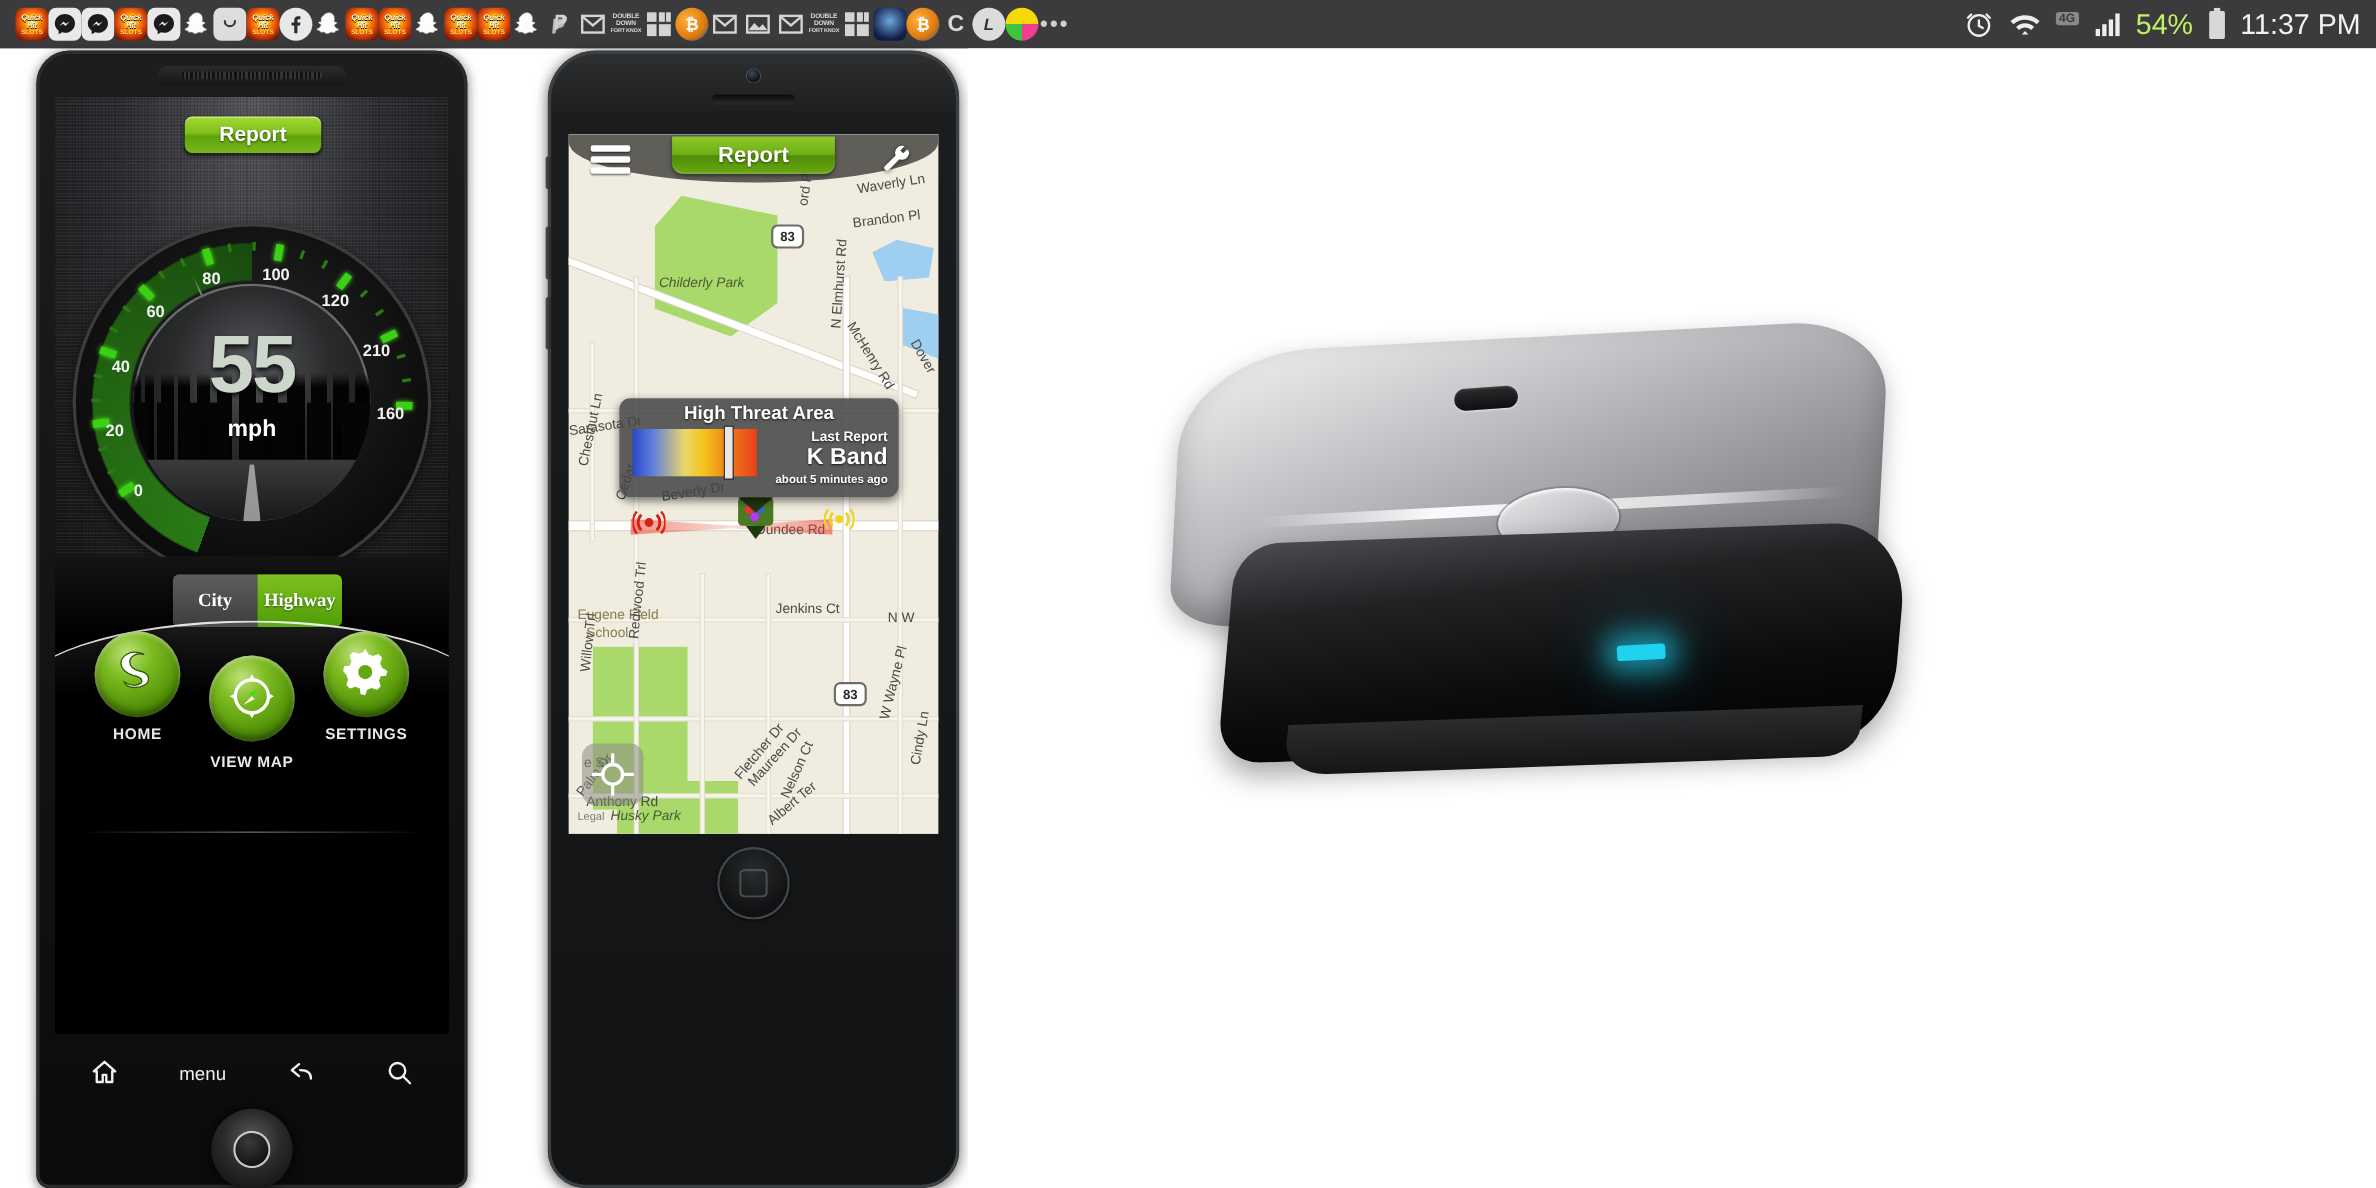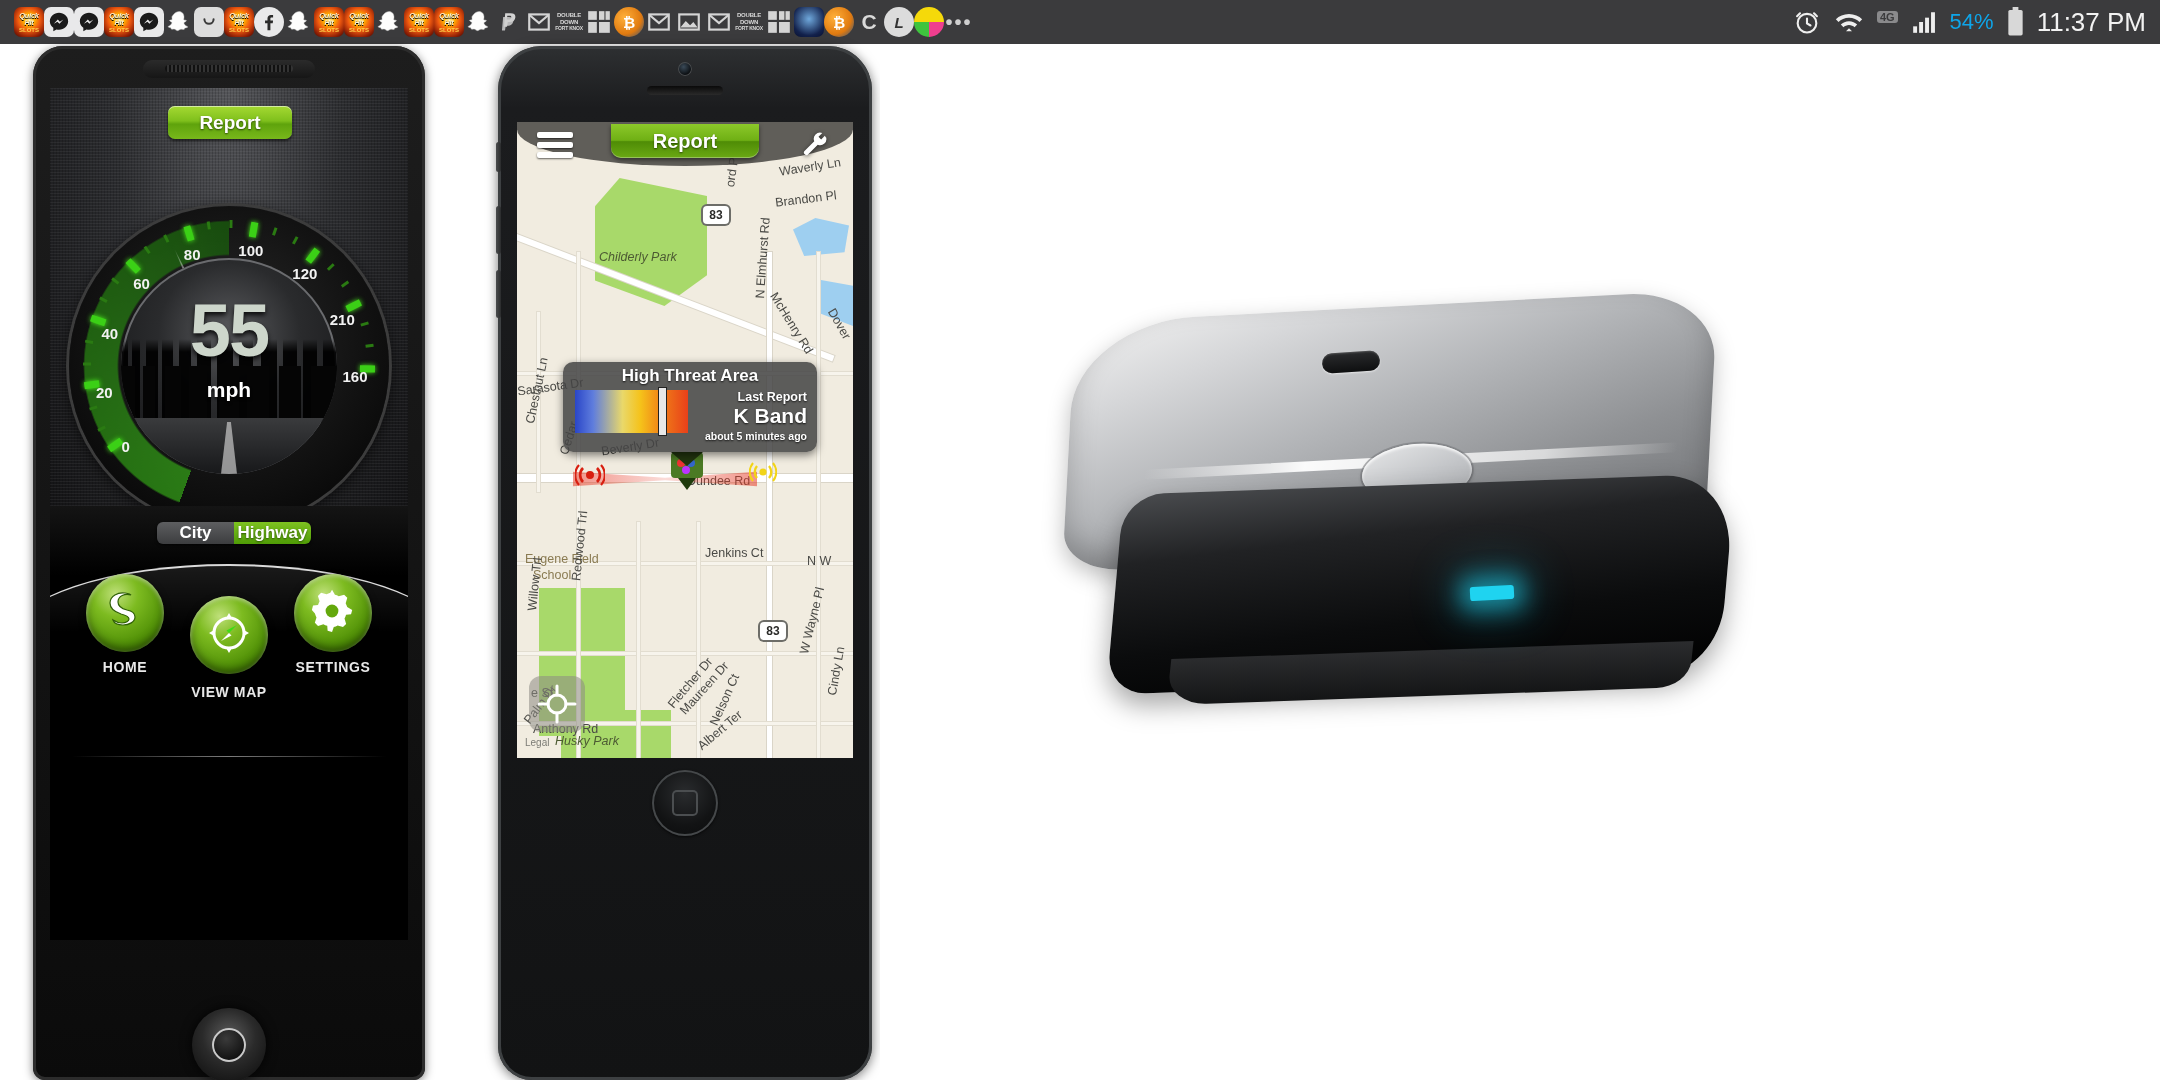--- a/index.html
+++ b/index.html
@@ -45,21 +45,21 @@
   .ic-photos{ background:transparent; }
   .ic-space{ background:radial-gradient(circle at 50% 40%,#6fa8dc,#13224d 70%,#0a1130 100%); }
   .ic-c{ background:transparent; color:#d9d9d9; font-size:21px; font-weight:bold; }
   .ic-l{ background:#dcdcdc; border-radius:50%; color:#333; font-size:15px; font-style:italic; }
   .ic-ball{ background:conic-gradient(#f5d90a 0 25%, #ef3e8e 25% 50%, #3ec43e 50% 75%, #f5d90a 75% 100%); border-radius:50%; }
   .ic-dots{ background:transparent; color:#cfcfcf; font-size:20px; letter-spacing:2px; line-height:8px;}
 
   .sb-alarm svg, .sb-wifi svg, .sb-sig svg, .sb-batt svg{ display:block; }
   .sb-4g{ font-size:11px; font-weight:bold; background:#8a8a8c; color:#3b3b3d;
           padding:0px 3px; border-radius:3px; align-self:flex-start; margin-top:4px;}
-  .sb-pct{ font-size:22px; color:#0ea5e9; letter-spacing:0px; }
+  .sb-pct{ font-size:26px; color:#bef264; letter-spacing:0px; }
   .sb-time{ font-size:26px; color:#f2f2f2; }
 
   
   .android{
     position:absolute; left:33px; top:46px; width:392px; height:1034px;
     background:linear-gradient(180deg,#1d1d1d,#0b0b0b);
     border-radius:30px 30px 12px 12px;
     box-shadow:inset 0 0 0 3px #2c2c2c, 0 2px 10px rgba(0,0,0,.5);
     overflow:hidden;
   }
@@ -183,23 +183,24 @@
   .arw.r{ right:6px; top:50%; margin-top:-9px; }
   .arw.u{ left:50%; top:2px; margin-left:-6px; }
   .arw.d{ left:50%; bottom:2px; margin-left:-6px; }
 
   
   .a-bottom{
     position:absolute; left:0; top:418px; width:358px; height:434px;
     background:linear-gradient(180deg,#141414 0%,#000 16%,#000 100%);
   }
   .a-seg{
-    position:absolute; left:107px; top:16px; width:154px; height:22px;
+    position:absolute; left:107px; top:16px; width:154px; height:48px;
     border-radius:6px; overflow:hidden; display:flex;
     box-shadow:0 1px 3px rgba(0,0,0,.8);
+    font-family:Liberation Serif, serif;
   }
   .a-seg div{ flex:1; display:flex; align-items:center; justify-content:center;
               font-size:17px; font-weight:bold; color:#fff; }
   .a-seg .off{ background:linear-gradient(180deg,#5d5e60,#3c3d3f); }
   .a-seg .on{ background:linear-gradient(180deg,#7ec221,#4f9c06);
               text-shadow:0 1px 2px rgba(0,0,0,.5); }
   .a-arc{
     position:absolute; left:-40px; top:58px; width:438px; height:150px;
     border-radius:50%;
     border-top:2px solid rgba(255,255,255,.85);
@@ -733,20 +734,45 @@
         </div>
 
         <div class="a-lbl l1">HOME</div>
         <div class="a-lbl l2">VIEW MAP</div>
         <div class="a-lbl l3">SETTINGS</div>
 
         <div class="a-hairline"></div>
       </div>
     </div>
 
+    <div class="a-nav">
+      <div class="a-navitem">
+        <span>
+          <svg viewBox="0 0 24 24">
+              <path d="M12 3L3 11h2.5v9h5v-6h3v6h5v-9H21z" fill="none" stroke="#f0f0f0" stroke-width="2" stroke-linejoin="round"></path>
+            </svg>
+        </span>
+      </div>
+      <div class="a-navitem">menu</div>
+      <div class="a-navitem">
+        <span>
+          <svg viewBox="0 0 24 24">
+              <path d="M20 17c0-5-4-7-9-7M4 10l6-5M4 10l6 5" fill="none" stroke="#f0f0f0" stroke-width="2" stroke-linecap="round" stroke-linejoin="round"></path>
+            </svg>
+        </span>
+      </div>
+      <div class="a-navitem">
+        <span>
+          <svg viewBox="0 0 24 24">
+              <circle cx="10.5" cy="10.5" r="6.5" fill="none" stroke="#f0f0f0" stroke-width="2"></circle>
+              <path d="M15.5 15.5L21 21" stroke="#f0f0f0" stroke-width="2" stroke-linecap="round"></path>
+            </svg>
+        </span>
+      </div>
+    </div>
 
     <div class="a-home"></div>
   </div>
 
   <div class="iphone">
     <div class="i-cam"></div>
     <div class="i-earpiece"></div>
     <div class="i-sidebtn" style="top:96px;height:30px"></div>
     <div class="i-sidebtn" style="top:160px;height:48px"></div>
     <div class="i-sidebtn" style="top:224px;height:48px"></div>

